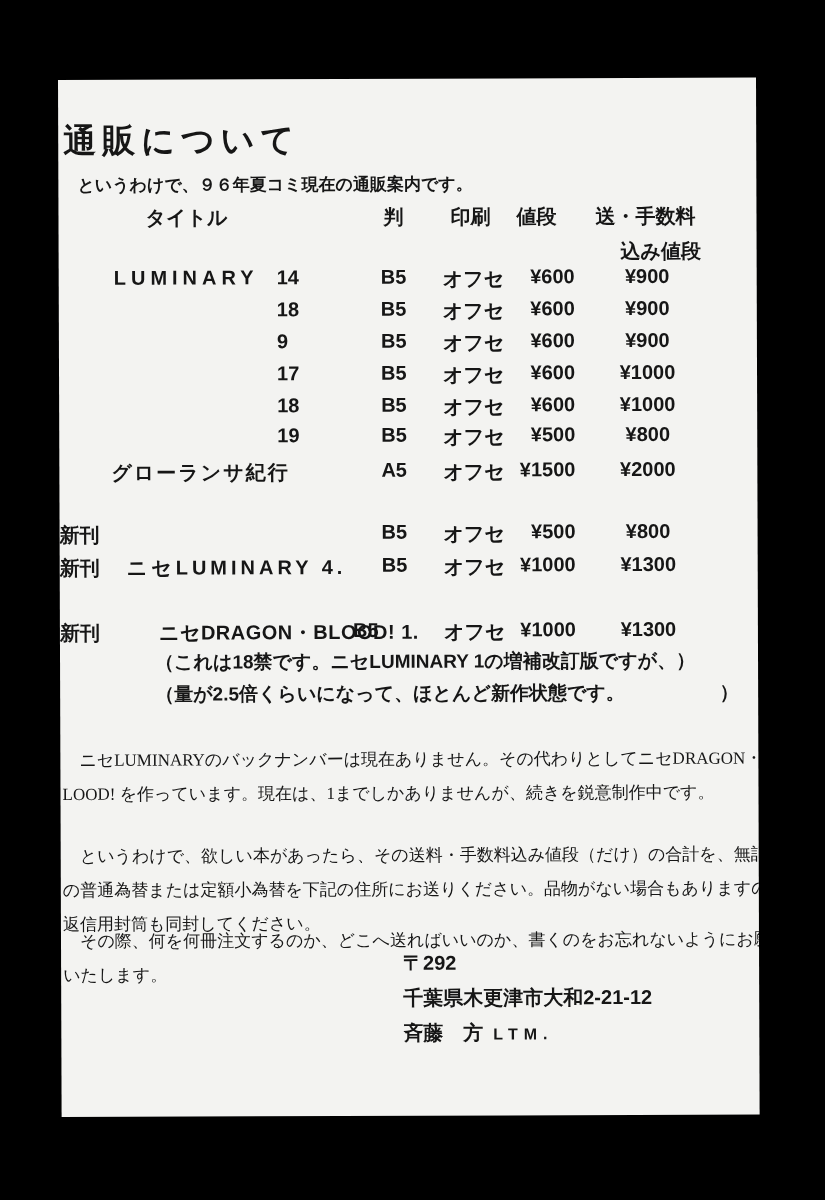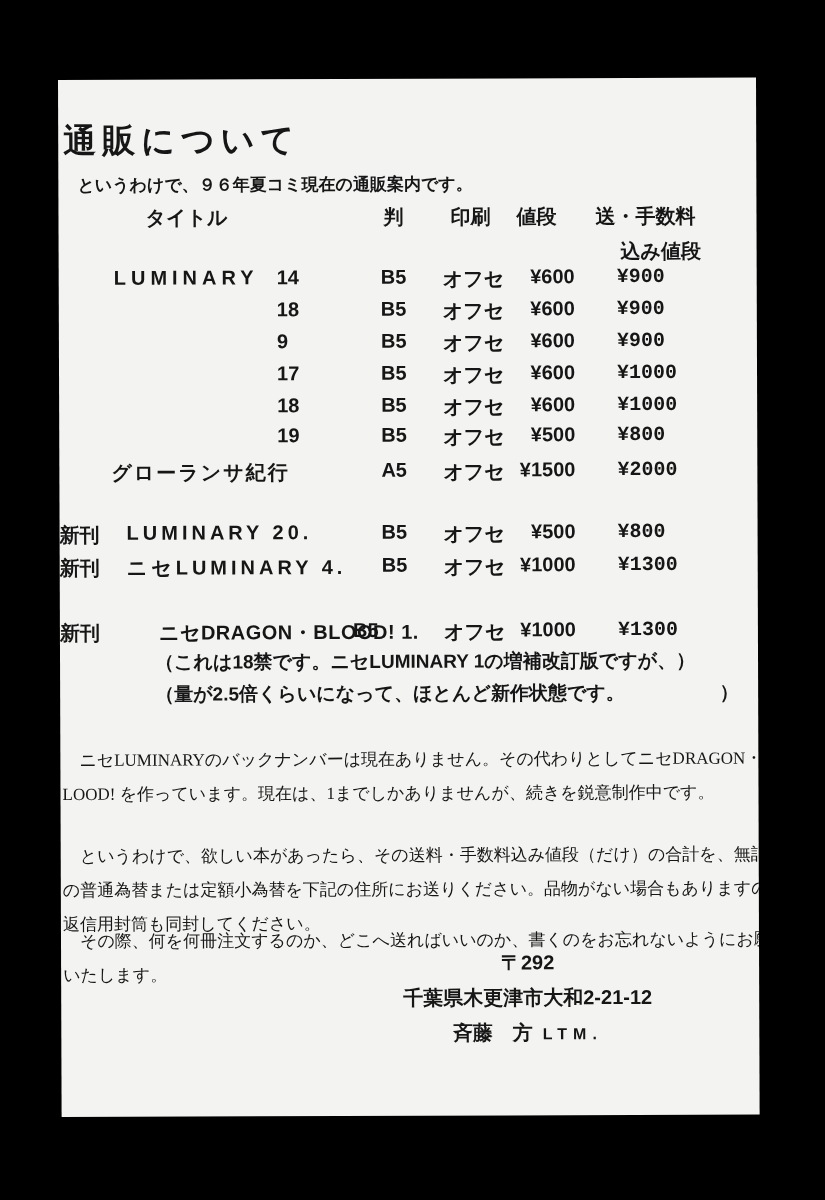--- a/index.html
+++ b/index.html
@@ -43,21 +43,21 @@
   .h-ship2{left:562px;top:160px;}
   .trow{position:absolute;left:0;width:698px;height:28px;}
   .trow span{position:absolute;white-space:pre;top:0;}
   .c-label{left:0;}
   .c-title{left:55px;letter-spacing:5px;}
   .c-title-cjk{left:52px;letter-spacing:2px;}
   .c-no{left:218px;}
   .c-size{left:322px;}
   .c-print{left:384px;}
   .c-price{left:436px;width:80px;text-align:right;}
-  .c-incl{left:558px;width:85px;text-align:left;font-family:Liberation Mono, monospace;}
+  .c-incl{left:546px;width:85px;text-align:center;}
   .nrow .c-title{left:67px;letter-spacing:4px;}
   .nrow.tight .c-title{letter-spacing:0.5px;margin-left:32px;}
   .nrow.tight .c-size{left:293px;}
   .r1{top:187px}.r2{top:219px}.r3{top:251px}.r4{top:283px}
   .r5{top:315px}.r6{top:345px}.r7{top:380px}
   .r8{top:442px}.r9{top:475px}.r11{top:540px}
   .note-line{
     position:absolute;left:95px;
     font-size:19px;white-space:pre;
   }
@@ -67,21 +67,21 @@
     font-family:"Liberation Serif",serif;
     font-size:17px;
   }
   .para .pline{
     height:34px;line-height:34px;
     white-space:pre;
   }
   .p1{top:664px}.p2{top:760px}.p3{top:845px}
   .address{
     position:absolute;left:342px;top:867px;
-    font-size:20px;font-weight:600;text-align:center;
+    font-size:20px;font-weight:600;
   }
   .address .aline{height:35px;line-height:35px;white-space:pre;}
   .circle-name{
     font-size:16px;font-weight:800;
     letter-spacing:6px;margin-left:10px;
   }
 </style>
 </head>
 <body>
 
@@ -146,21 +146,20 @@
   <div class="trow r7">
     <span class="c-title-cjk">グローランサ紀行</span>
     <span class="c-size">A5</span>
     <span class="c-print">オフセ</span>
     <span class="c-price">¥1500</span>
     <span class="c-incl">¥2000</span>
   </div>
 
   <div class="trow nrow r8">
     <span class="c-label new-label">新刊</span>
-    <span class="c-title">LUMINARY 20.</span>
     <span class="c-size">B5</span>
     <span class="c-print">オフセ</span>
     <span class="c-price">¥500</span>
     <span class="c-incl">¥800</span>
   </div>
   <div class="trow nrow r9">
     <span class="c-label new-label">新刊</span>
     <span class="c-title">ニセLUMINARY 4.</span>
     <span class="c-size">B5</span>
     <span class="c-print">オフセ</span>

